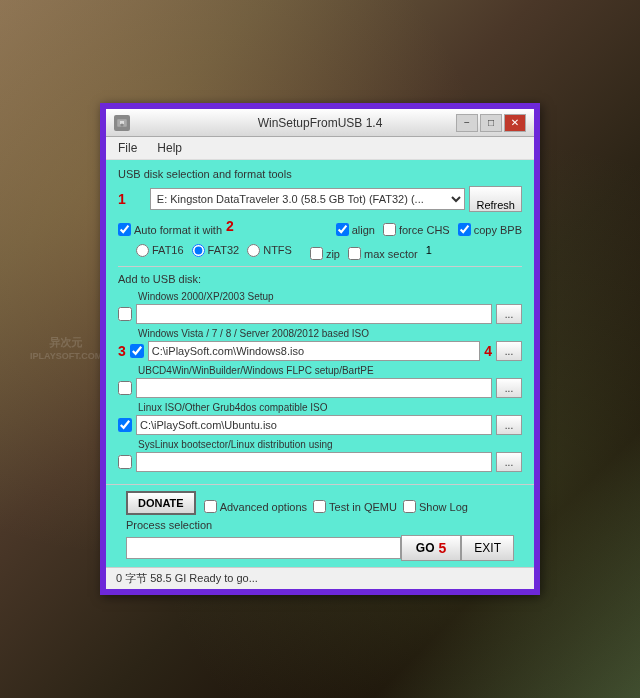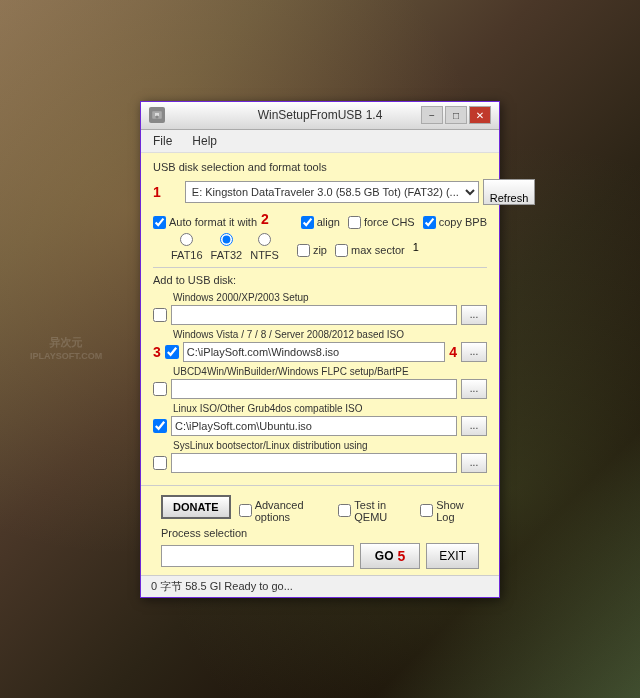--- a/index.html
+++ b/index.html
@@ -29,23 +29,23 @@
       top: 50%;
       transform: translateY(-50%);
       color: rgba(255,255,255,0.15);
       font-size: 11px;
       font-weight: bold;
       text-align: center;
       line-height: 1.4;
       z-index: 1;
     }
     .window {
-      width: 360px;
-      background: #fef9c3;
-      border: 1px solid #6d28d9;
+      width: 440px;
+      background: #5eead4;
+      border: 6px solid #6d28d9;
       box-shadow: 2px 2px 10px rgba(0,0,0,0.5);
       position: relative;
       z-index: 10;
     }
     .title-bar {
       background: linear-gradient(to bottom, #FFFFFF, #D8D8D8);
       height: 28px;
       display: flex;
       align-items: center;
       padding: 0 8px;
@@ -152,21 +152,20 @@
       margin: 0;
       width: 13px;
       height: 13px;
     }
     .radio-label {
       display: flex;
       align-items: center;
       gap: 3px;
       font-size: 11px;
       color: #333;
-      flex-direction: column;
     }
     .radio-label input[type="radio"] {
       margin: 0;
     }
     .options-row {
       display: flex;
       align-items: center;
       gap: 8px;
       margin-bottom: 2px;
       padding-left: 18px;
@@ -248,21 +247,21 @@
       font-size: 11px;
     }
     .process-label {
       font-size: 11px;
       color: #333;
       margin-bottom: 4px;
     }
     .process-row {
       display: flex;
       align-items: center;
-      gap: 6px;
+      gap: 0;
     }
     .process-input {
       flex: 1;
       height: 22px;
       border: 1px solid #999;
       background: white;
       font-size: 11px;
     }
     .go-btn {
       height: 26px;

